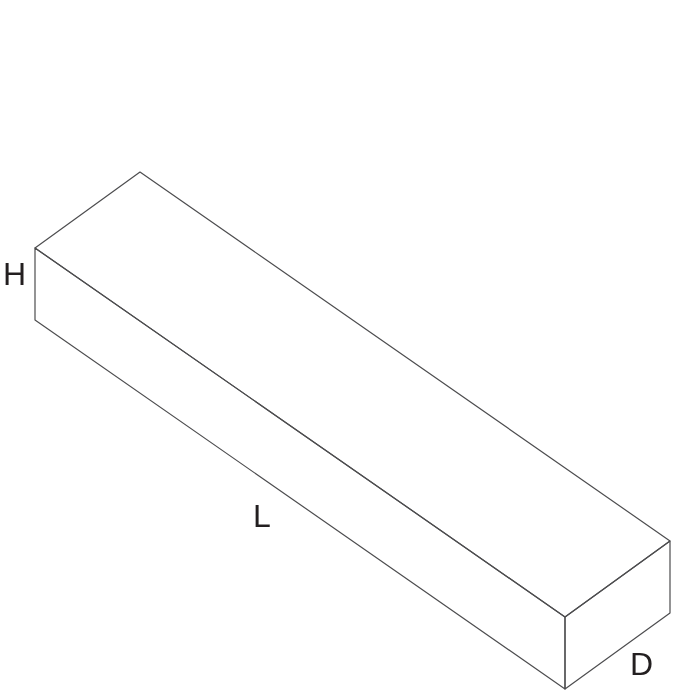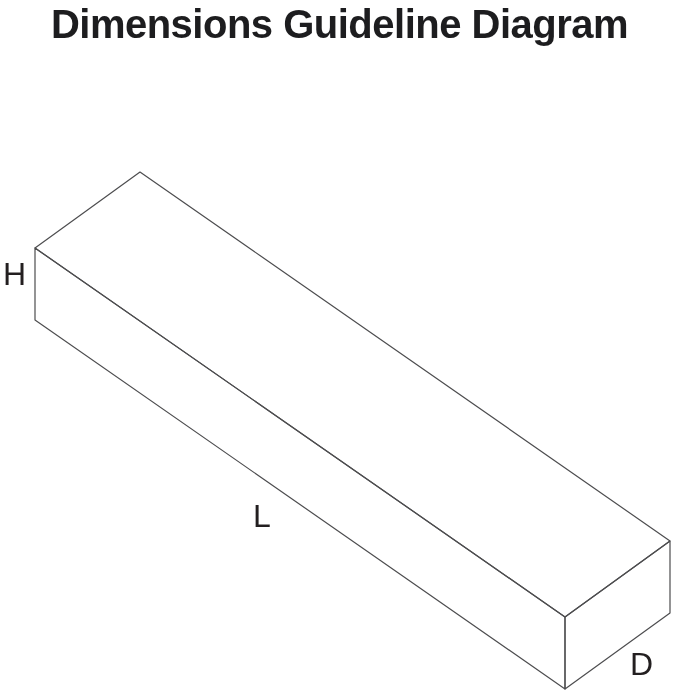--- a/index.html
+++ b/index.html
@@ -47,21 +47,20 @@
   }
   .dim-label.h { left: 3px;   top: 258px; }
   .dim-label.l { left: 253px; top: 500px; }
   .dim-label.d { left: 630px; top: 648px; }
 </style>
 </head>
 <body>
 
 <div class="page">
 
-  <h1 class="page-title">Dimensions Guideline Diagram</h1>
 
   <svg class="diagram-svg" viewBox="0 0 679 693" xmlns="http://www.w3.org/2000/svg">
     <g fill="none" stroke-width="1.2" stroke-linejoin="round" stroke="#4d4d4f">
 
       <polygon points="140,172 35,248 565,617 670,541"></polygon>
 
       <polygon points="35,248 35,320 565,689 565,617"></polygon>
 
       <polygon points="565,617 565,689 670,613 670,541"></polygon>
     </g>

